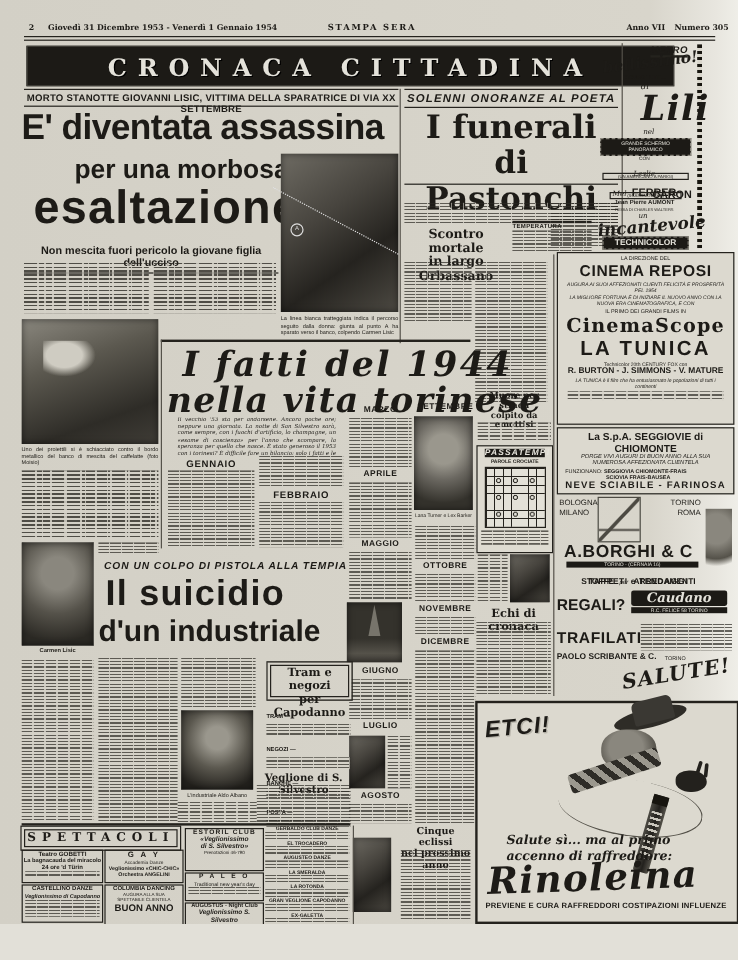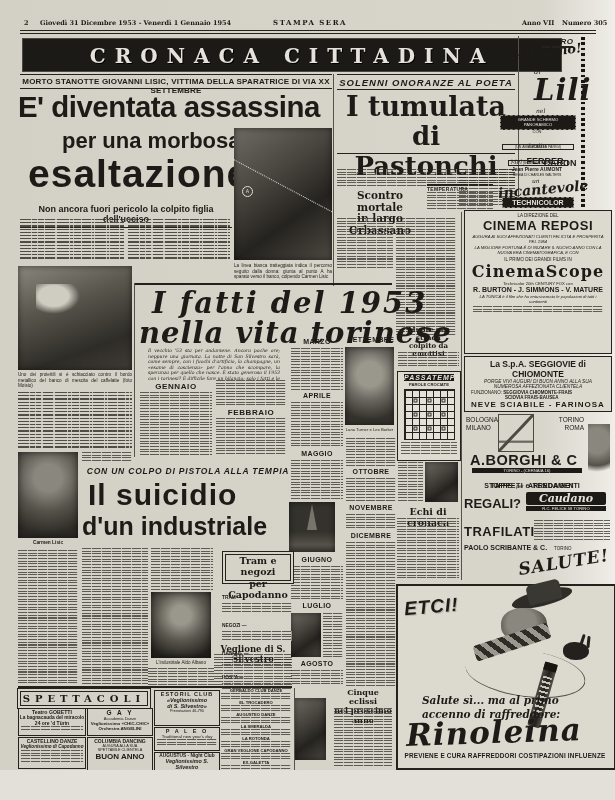--- a/index.html
+++ b/index.html
@@ -53,42 +53,42 @@
   <div class="abs rule" style="left:20px;top:33px;width:576px;height:1px;"></div>
 
   <div class="abs blackbar serif b c" style="left:22px;top:38px;width:540px;height:34px;line-height:36px;font-size:20px;letter-spacing:9px;box-shadow:inset 0 0 0 1px #4a4842;text-shadow:1px 1px 0 #000;">CRONACA CITTADINA</div>
 
   <div class="abs rule" style="left:20px;top:74px;width:312px;height:1px;"></div>
   <div class="abs b c" style="left:20px;top:77px;width:312px;font-size:8px;letter-spacing:.2px;">MORTO STANOTTE GIOVANNI LISIC, VITTIMA DELLA SPARATRICE DI VIA XX SETTEMBRE</div>
   <div class="abs rule" style="left:20px;top:88px;width:312px;height:1px;"></div>
   <div class="abs b" style="left:18px;top:90px;width:318px;font-size:30px;letter-spacing:-.5px;transform:scaleX(.98);transform-origin:left;">E' diventata assassina</div>
   <div class="abs b" style="left:62px;top:128px;font-size:22px;">per una morbosa</div>
   <div class="abs b" style="left:28px;top:152px;font-size:39px;letter-spacing:1px;">esaltazione</div>
-  <div class="abs b c" style="left:20px;top:204px;width:212px;font-size:9px;border-bottom:1px solid #24221d;padding-bottom:3px;">Non ancora fuori pericolo la colpito figlia dell'ucciso</div>
+  <div class="abs b c" style="left:20px;top:204px;width:212px;font-size:9px;border-bottom:1px solid #24221d;padding-bottom:3px;">Non mescita fuori pericolo la giovane figlia dell'ucciso</div>
 
   <div class="abs photo" style="left:234px;top:128px;width:98px;height:132px;">
     <div class="abs" style="left:-6px;top:28px;width:120px;border-top:1.6px dotted #ddd;transform:rotate(28deg);transform-origin:left top;"></div>
     <div class="abs c" style="left:8px;top:58px;width:9px;height:9px;border:1px solid #ddd;border-radius:50%;color:#ddd;font-size:5px;line-height:9px;">A</div>
   </div>
   <div class="abs cap" style="left:234px;top:263px;width:98px;">La linea bianca tratteggiata indica il percorso seguito dalla donna: giunta al punto A ha sparato verso il banco, colpendo Carmen Lisic</div>
 
   <div class="abs tx" style="left:20px;top:219px;width:104px;height:42px;"></div>
   <div class="abs tx" style="left:128px;top:219px;width:102px;height:42px;"></div>
 
   <div class="abs photo" style="left:18px;top:266px;width:114px;height:104px;background:linear-gradient(160deg,#8a877e 0%,#5b584f 35%,#2e2c27 75%,#403d37 100%);">
     <div class="abs" style="left:18px;top:18px;width:44px;height:30px;background:radial-gradient(ellipse at 40% 40%,#cfccc2 0 40%,rgba(0,0,0,0) 70%);"></div>
   </div>
   <div class="abs cap" style="left:18px;top:372px;width:114px;">Uno dei proiettili si è schiacciato contro il bordo metallico del banco di mescita del caffelatte (foto Moisio)</div>
   <div class="abs tx" style="left:18px;top:392px;width:114px;height:58px;"></div>
 
   <div class="abs vr" style="left:333px;top:74px;height:212px;"></div>
   <div class="abs rule" style="left:337px;top:74px;width:178px;height:1px;"></div>
   <div class="abs b i c" style="left:337px;top:77px;width:178px;font-size:9.5px;letter-spacing:1px;">SOLENNI ONORANZE AL POETA</div>
   <div class="abs rule" style="left:337px;top:89px;width:178px;height:1px;"></div>
-  <div class="abs serif b c" style="left:337px;top:91px;width:178px;font-size:27px;">I tumulata</div>
+  <div class="abs serif b c" style="left:337px;top:91px;width:178px;font-size:27px;">I funerali</div>
   <div class="abs serif b c" style="left:337px;top:121px;width:178px;font-size:26px;">di Pastonchi</div>
   <div class="abs rule" style="left:337px;top:153px;width:178px;height:1px;"></div>
   <div class="abs tx f" style="left:337px;top:169px;width:178px;height:18px;"></div>
 
   <div class="abs serif b c" style="left:337px;top:190px;width:86px;font-size:10.5px;line-height:1.1;">
     <span>Scontro mortale</span><br>
     <span>in largo Orbassano</span>
   </div>
   <div class="abs" style="left:427px;top:184px;width:66px;height:28px;border-top:2px solid #24221d;">
     <div class="b" style="font-size:5px;letter-spacing:.3px;">TEMPERATURA</div>
@@ -131,20 +131,21 @@
 
   <div class="abs vr" style="left:461px;top:212px;height:368px;"></div>
 
   <div class="abs outbox" style="left:464px;top:210px;width:146px;height:142px;">
     <div class="c" style="font-size:4.5px;margin-top:2px;">LA DIREZIONE DEL</div>
     <div class="c b" style="font-size:13px;letter-spacing:.5px;">CINEMA REPOSI</div>
     <div class="c i" style="font-size:4.2px;padding:1px 4px;">AUGURA AI SUOI AFFEZIONATI CLIENTI FELICITÀ E PROSPERITÀ PEL 1954</div>
     <div class="c i" style="font-size:4.2px;padding:0 4px;">LA MIGLIORE FORTUNA È DI INIZIARE IL NUOVO ANNO CON LA NUOVA ERA CINEMATOGRAFICA, E CON</div>
     <div class="c" style="font-size:4.5px;margin-top:2px;">IL PRIMO DEI GRANDI FILMS IN</div>
     <div class="c b" style="font-size:16px;font-family:'DejaVu Serif',serif;letter-spacing:1px;">CinemaScope</div>
+    <div class="c b" style="font-size:17px;letter-spacing:2px;">LA TUNICA</div>
     <div class="c" style="font-size:4.2px;">Technicolor 20th CENTURY FOX con</div>
     <div class="c b" style="font-size:7px;">R. BURTON - J. SIMMONS - V. MATURE</div>
     <div class="c i" style="font-size:4.2px;padding:1px 6px;">LA TUNICA è il film che ha entusiasmato le popolazioni di tutti i continenti</div>
     <div class="tx f" style="margin:1px 8px;height:8px;"></div>
   </div>
 
   <div class="abs outbox" style="left:464px;top:356px;width:146px;height:54px;">
     <div class="c b" style="font-size:8.5px;margin-top:2px;">La S.p.A. SEGGIOVIE di CHIOMONTE</div>
     <div class="c i" style="font-size:4.8px;padding:0 6px;">PORGE VIVI AUGURI DI BUON ANNO ALLA SUA NUMEROSA AFFEZIONATA CLIENTELA</div>
     <div style="font-size:4.5px;margin:1px 0 0 6px;">
@@ -186,21 +187,21 @@
     <span class="abs b" style="left:0;top:4px;font-size:13px;letter-spacing:.5px;">TRAFILATI</span>
     <div class="abs tx f" style="left:70px;top:0;width:76px;height:22px;"></div>
     <div class="abs b" style="left:0px;top:24px;font-size:7px;">PAOLO SCRIBANTE &amp; C.</div>
     <div class="abs" style="left:90px;top:26px;font-size:4.5px;">TORINO</div>
   </div>
 
   <div class="abs serif b i" style="left:518px;top:552px;font-size:17px;transform:rotate(-9deg);letter-spacing:1px;">SALUTE!</div>
 
   <div class="abs rule" style="left:134px;top:283px;width:258px;height:2px;"></div>
   <div class="abs vr" style="left:134px;top:283px;height:174px;"></div>
-  <div class="abs serif b i" style="left:152px;top:286px;font-size:29px;letter-spacing:2px;">I fatti del 1953</div>
+  <div class="abs serif b i" style="left:152px;top:286px;font-size:29px;letter-spacing:2px;">I fatti del 1944</div>
   <div class="abs serif b i" style="left:139px;top:316px;font-size:29px;letter-spacing:1px;">nella vita torinese</div>
   <div class="abs serif i" style="left:148px;top:348px;width:132px;height:32px;font-size:4.6px;line-height:1.2;text-align:justify;overflow:hidden;">
     <span>Il vecchio '53 sta per andarsene. Ancora poche ore; neppure una giornata. La notte di San Silvestro sarà, come sempre, con i fuochi d'artificio, lo champagne, un «esame di coscienza» per l'anno che scompare, la speranza per quello che nasce.</span>
     <span>È stato generoso il 1953 con i torinesi? È difficile fare un bilancio: solo i fatti e le date possono dire qualcosa. Ecco i più importanti:</span>
   </div>
 
   <div class="abs mh" style="left:140px;top:382px;width:72px;">GENNAIO</div>
   <div class="abs tx f" style="left:140px;top:392px;width:72px;height:64px;"></div>
 
   <div class="abs tx f" style="left:216px;top:380px;width:70px;height:26px;"></div>

